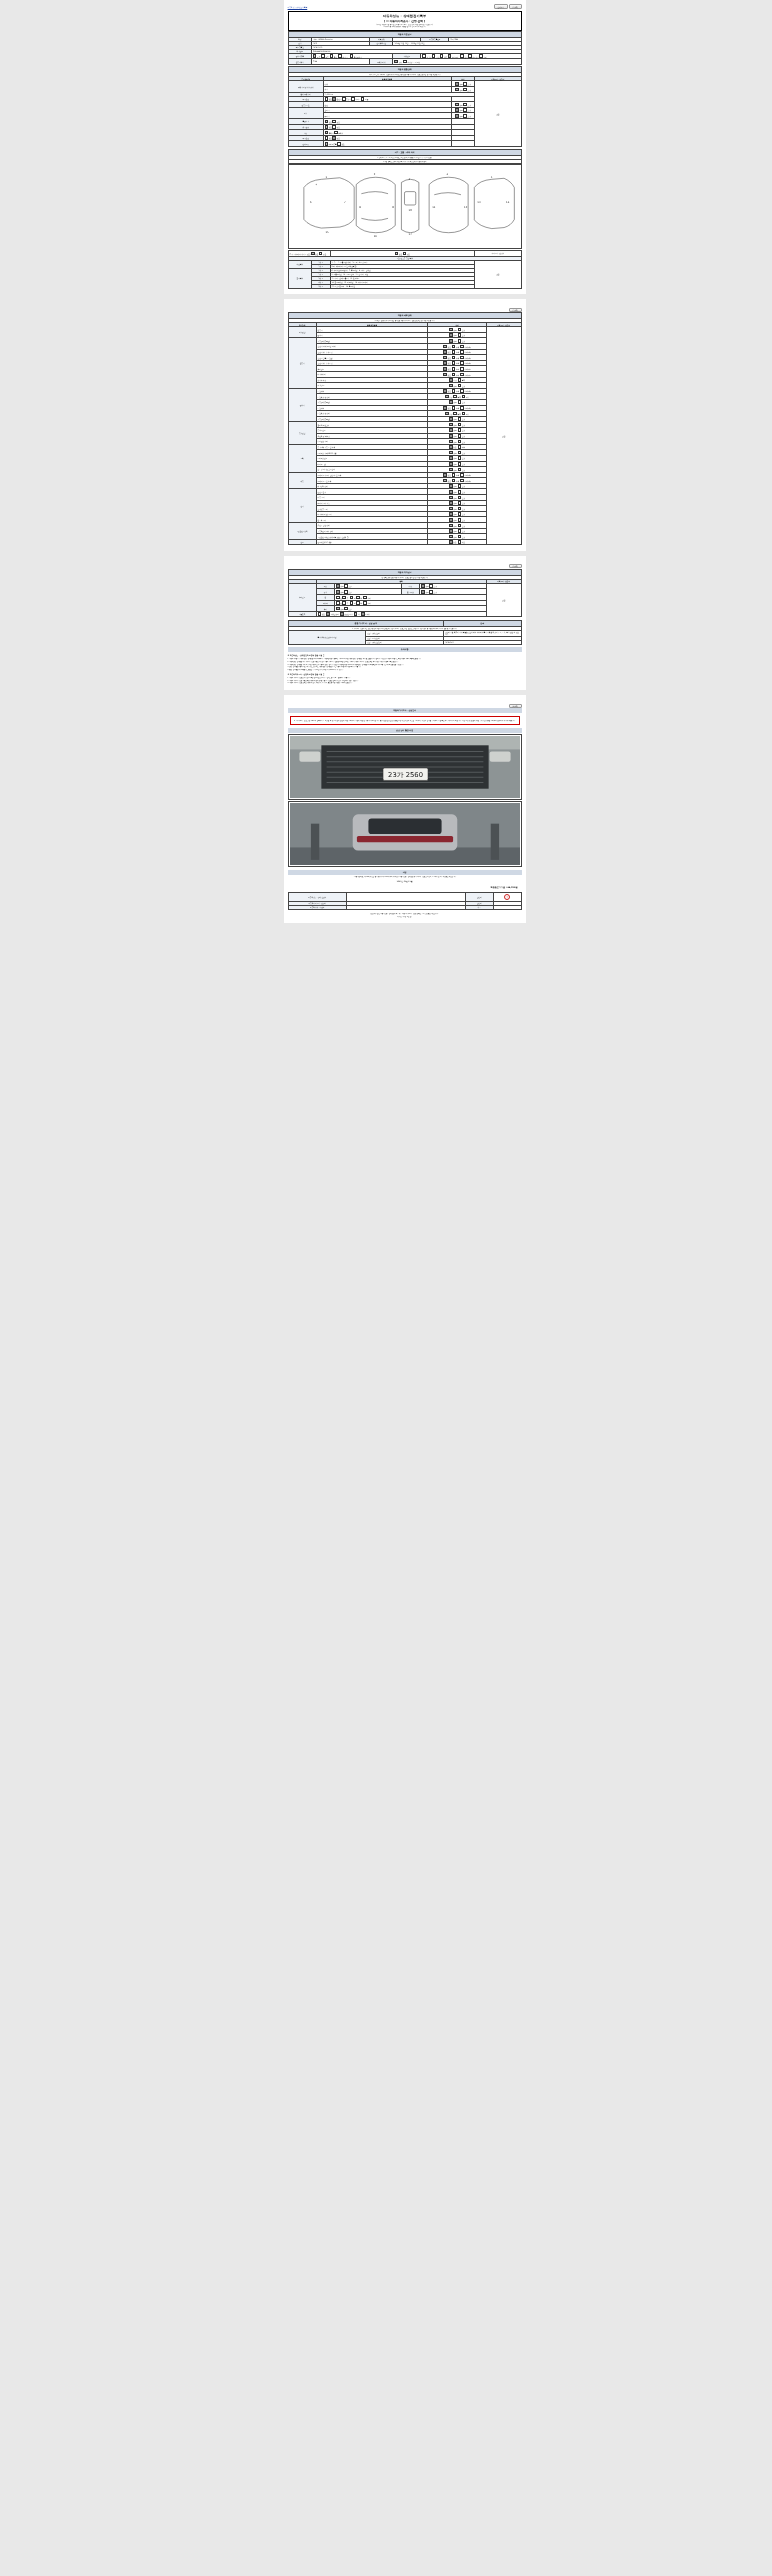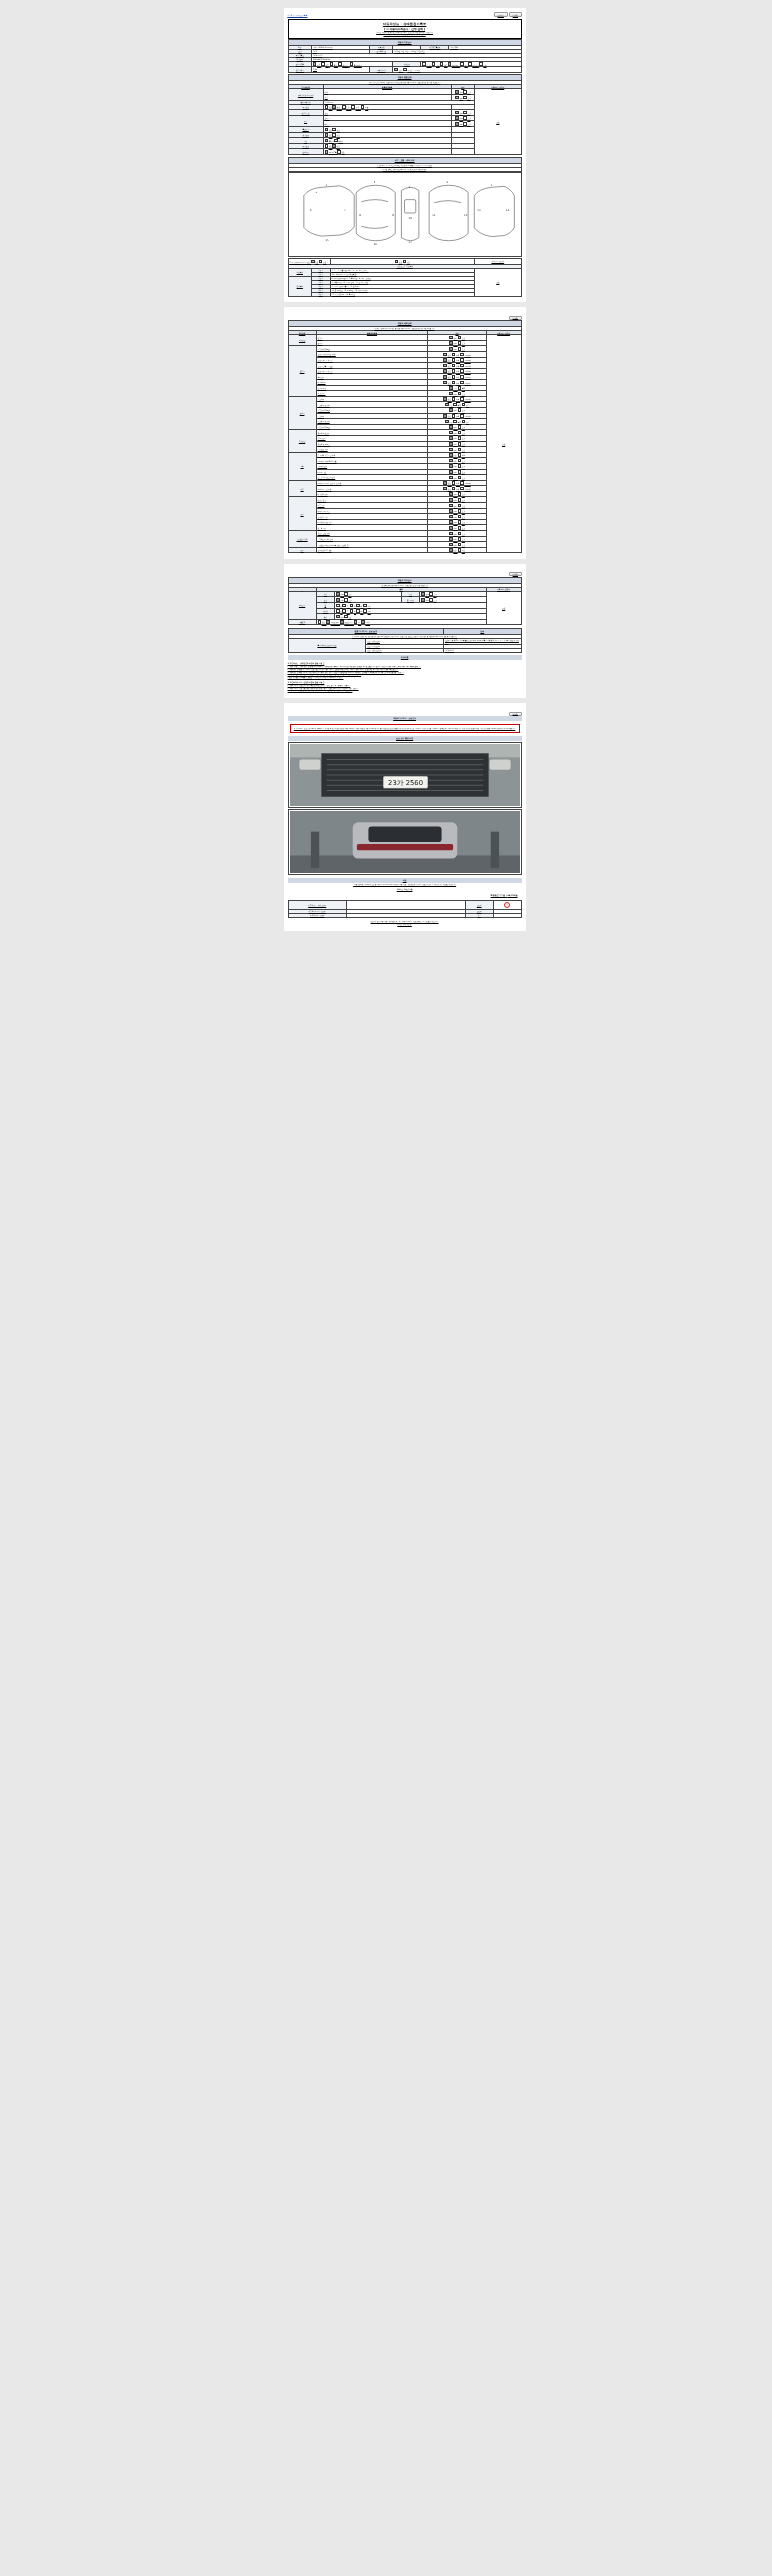--- a/index.html
+++ b/index.html
@@ -1,17 +1,17 @@
 <!DOCTYPE html>
 <html style="font-size:8.2px"><head>
 <meta charset="utf-8">
 <style>
   html,body{margin:0;padding:0;background:#e8e8e8;font-family:"DejaVu Sans","Liberation Sans",sans-serif;}
   .page-wrap{width:773px;margin:0 auto;background:#e8e8e8;}
-  .doc{width:206px;margin:8px auto;text-decoration:underline;}
+  .doc{width:206px;margin:0 auto;}
   .pg{background:#fff;padding:3.1px 4.1px 5.2px 4.1px;margin:0 auto 5.2px auto;width:234px;}
   .tiny{font-size:1.8px;line-height:1.35;}
   .topbar{display:flex;justify-content:space-between;align-items:center;padding:1px 0 1.5px 0;}
   .topbar .lnk{font-size:1.6px;color:#1a3fa0;text-decoration:underline;}
   .btns{display:flex;gap:1.5px;}
   .btn{border:0.5px solid #999;background:linear-gradient(#fff,#e2e2e2);font-size:1.6px;padding:0.5px 2.6px;border-radius:1px;color:#222;}
   .titlebox{border:0.5px solid #000;padding:2.1px 0 2.6px 0;text-align:center;position:relative;}
   .titlebox h1{font-size:3.1px;margin:0 0 1px 0;font-weight:bold;letter-spacing:0.2px;}
   .titlebox h2{font-size:2.7px;margin:0 0 1.5px 0;font-weight:bold;}
   .titlebox .sub{font-size:1.5px;color:#333;margin:0.5px 0;}

